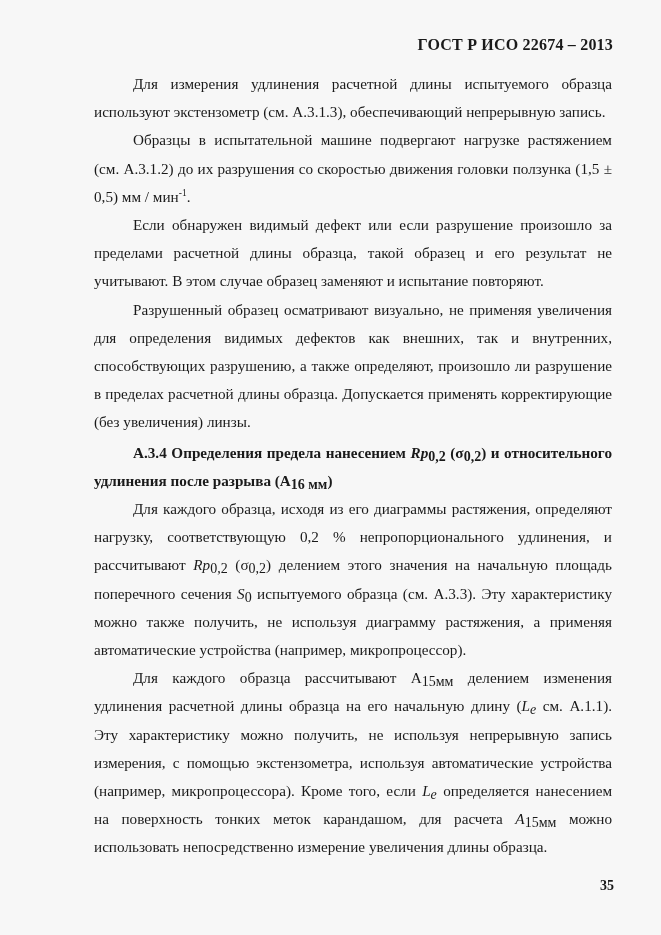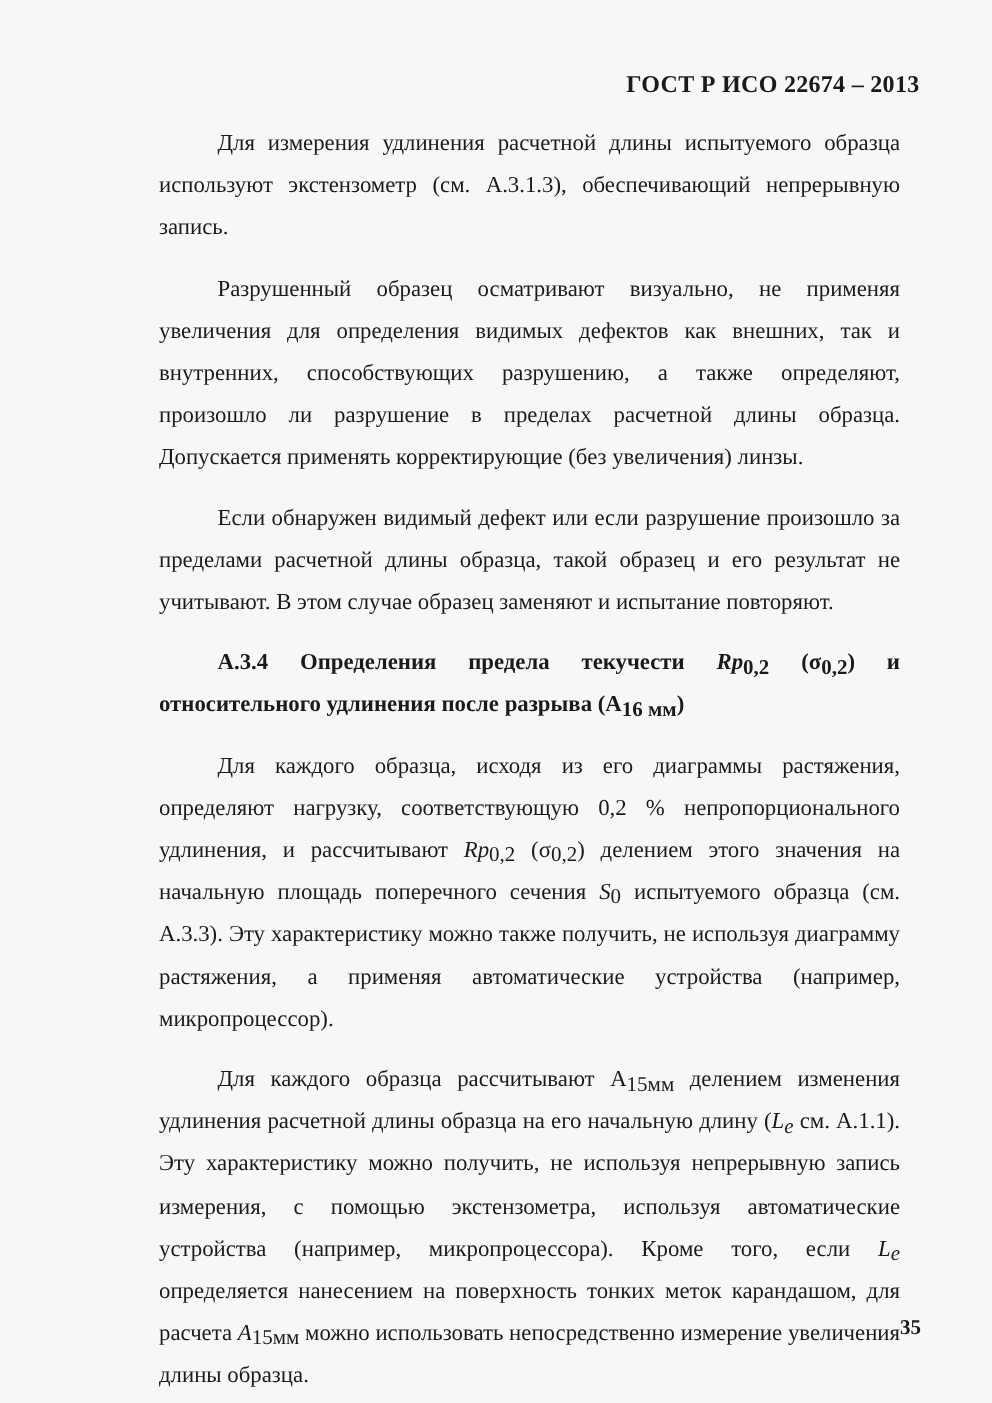--- a/index.html
+++ b/index.html
@@ -10,36 +10,36 @@
   body {
     width: 661px;
     height: 935px;
     position: relative;
     overflow: hidden;
     font-family: "Liberation Serif", "DejaVu Serif", serif;
     color: #1a1a1a;
   }
   .header {
     position: absolute;
-    top: 48px;
+    top: 36px;
     right: 48px;
     font-weight: bold;
     font-size: 16px;
     letter-spacing: 0.2px;
   }
   .content {
     position: absolute;
     left: 94px;
     top: 70px;
     width: 518px;
     font-size: 15.2px;
     line-height: 28.2px;
   }
   .para {
-    margin: 12px;
+    margin: 0;
     text-indent: 39px;
     text-align: justify;
     text-align-last: left;
   }
   .para.heading {
     font-weight: bold;
     margin-top: 2px;
   }
   sub { font-size: 14px; line-height: 0; vertical-align: -3px; }
   sup { font-size: 9.5px; line-height: 0; vertical-align: 6px; }
@@ -54,26 +54,27 @@
 </style>
 </head>
 <body>
 
 <div class="header">ГОСТ Р ИСО 22674 – 2013</div>
 
 <div class="content">
 
   <p class="para">Для измерения удлинения расчетной длины испытуемого образца используют экстензометр (см. А.3.1.3), обеспечивающий непрерывную запись.</p>
 
+  <p class="para"><span>Образцы в испытательной машине подвергают нагрузке растяжением (см. А.3.1.2) до их разрушения со скоростью движения головки ползунка (1,5 ± 0,5) мм / мин</span><sup>-1</sup><span>.</span></p>
+
+  <p class="para">Если обнаружен видимый дефект или если разрушение произошло за пределами расчетной длины образца, такой образец и его результат не учитывают. В этом случае образец заменяют и испытание повторяют.</p>
 
   <p class="para">Разрушенный образец осматривают визуально, не применяя увеличения для определения видимых дефектов как внешних, так и внутренних, способствующих разрушению, а также определяют, произошло ли разрушение в пределах расчетной длины образца. Допускается применять корректирующие (без увеличения) линзы.</p>
 
-  <p class="para">Если обнаружен видимый дефект или если разрушение произошло за пределами расчетной длины образца, такой образец и его результат не учитывают. В этом случае образец заменяют и испытание повторяют.</p>
-
-  <p class="para heading"><span>А.3.4</span><span> Определения предела текучести </span><i>Rp</i><sub>0,2</sub><span> (σ</span><sub>0,2</sub><span>)  и относительного удлинения после разрыва (А</span><sub>16 мм</sub><span>)</span></p>
+  <p class="para heading"><span>А.3.4</span><span> Определения предела нанесением </span><i>Rp</i><sub>0,2</sub><span> (σ</span><sub>0,2</sub><span>)  и относительного удлинения после разрыва (А</span><sub>16 мм</sub><span>)</span></p>
 
   <p class="para"><span>Для каждого образца, исходя из его диаграммы растяжения, определяют нагрузку, соответствующую 0,2 % непропорционального удлинения, и рассчитывают </span><i>Rp</i><sub>0,2</sub><span> (σ</span><sub>0,2</sub><span>) делением этого значения на начальную площадь поперечного сечения </span><i>S</i><sub>0</sub><span> испытуемого образца (см. А.3.3). Эту характеристику можно также получить, не используя диаграмму растяжения, а применяя автоматические устройства (например, микропроцессор).</span></p>
 
   <p class="para"><span>Для каждого образца рассчитывают А</span><sub>15мм</sub><span> делением изменения удлинения расчетной длины образца на его начальную длину (</span><i>L</i><sub><i>e</i></sub><span> см. А.1.1). Эту характеристику можно получить, не используя непрерывную запись измерения, с помощью экстензометра, используя автоматические устройства (например, микропроцессора). Кроме того, если </span><i>L</i><sub><i>e</i></sub><span> определяется нанесением на поверхность тонких меток карандашом, для расчета </span><i>A</i><sub>15мм</sub><span> можно использовать непосредственно измерение увеличения длины образца.</span></p>
 
 </div>
 
 <div class="page-number">35</div>
 
 </body></html>

